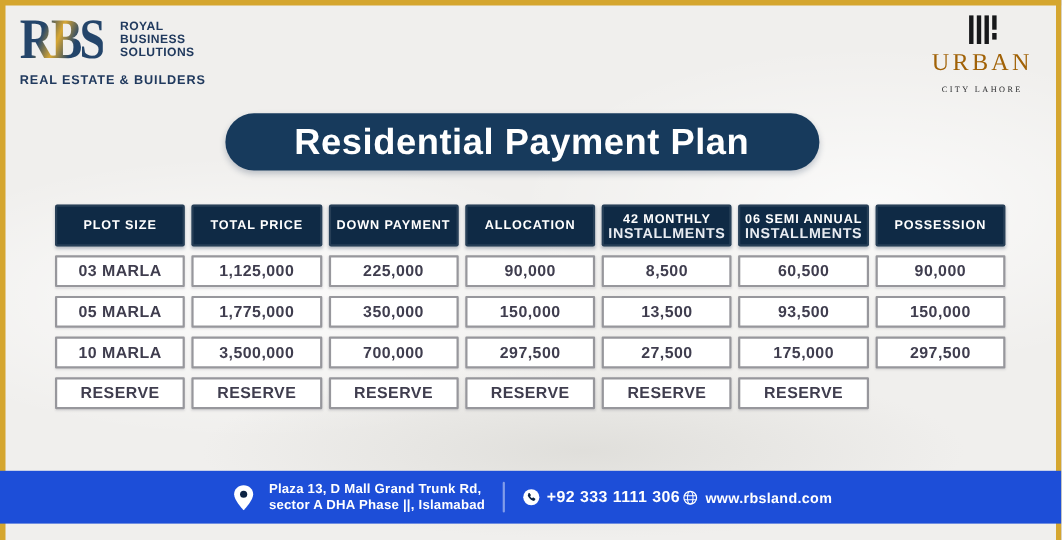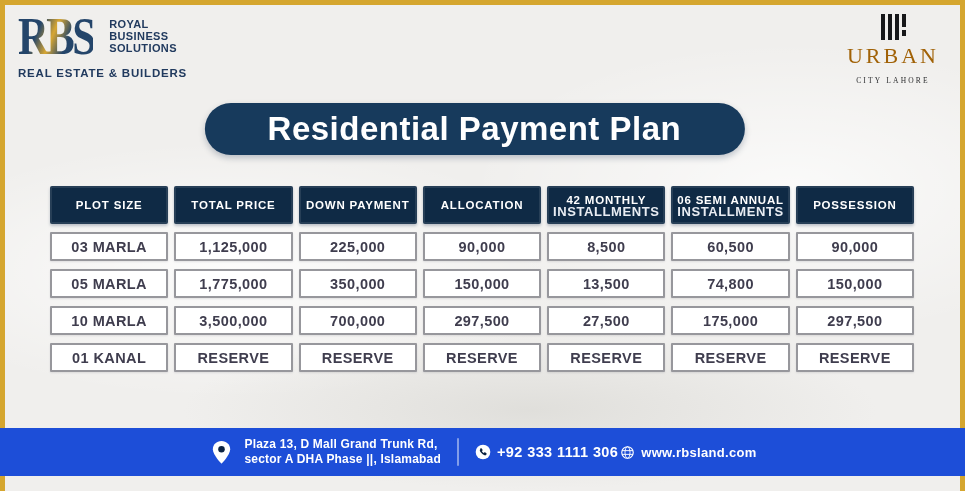--- a/index.html
+++ b/index.html
@@ -160,30 +160,29 @@
       <div class="td">225,000</div>
       <div class="td">90,000</div>
       <div class="td">8,500</div>
       <div class="td">60,500</div>
       <div class="td">90,000</div>
       <div class="td">05 MARLA</div>
       <div class="td">1,775,000</div>
       <div class="td">350,000</div>
       <div class="td">150,000</div>
       <div class="td">13,500</div>
-      <div class="td">74,800</div>
+      <div class="td">93,500</div>
       <div class="td">150,000</div>
       <div class="td">10 MARLA</div>
       <div class="td">3,500,000</div>
       <div class="td">700,000</div>
       <div class="td">297,500</div>
       <div class="td">27,500</div>
       <div class="td">175,000</div>
       <div class="td">297,500</div>
-      <div class="td">01 KANAL</div>
       <div class="td">RESERVE</div>
       <div class="td">RESERVE</div>
       <div class="td">RESERVE</div>
       <div class="td">RESERVE</div>
       <div class="td">RESERVE</div>
       <div class="td">RESERVE</div>
     </div>
 
   <div class="footer">
     <div class="addr">

